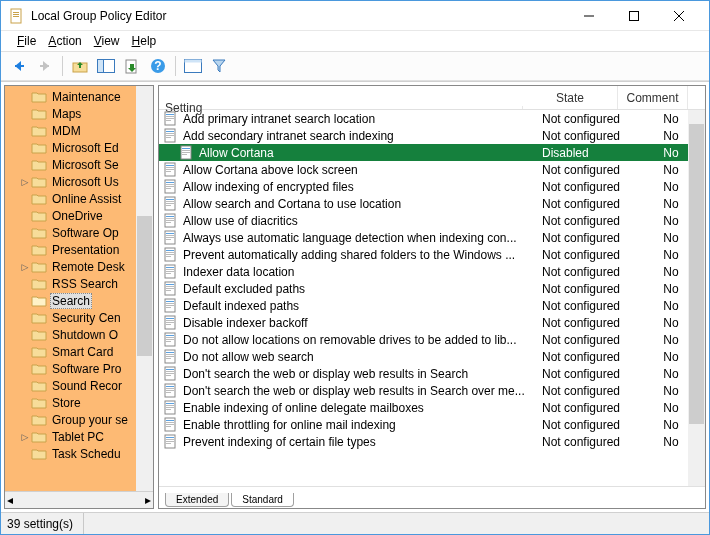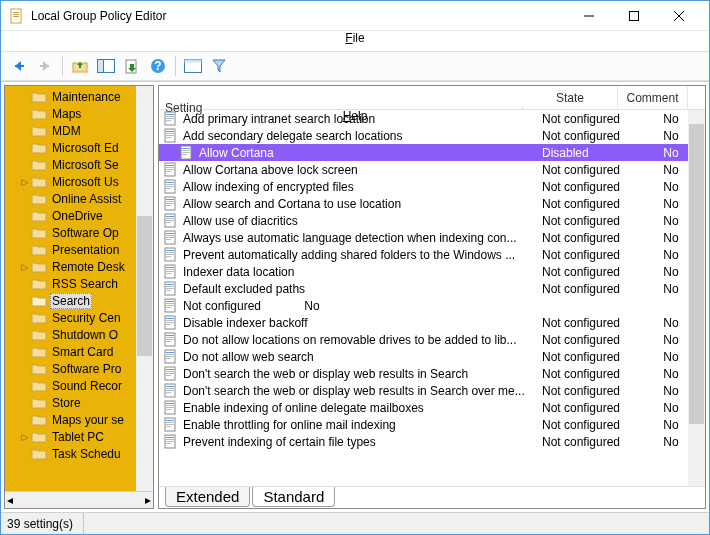--- a/index.html
+++ b/index.html
@@ -2,54 +2,54 @@
 <html><head>
 <meta charset="utf-8">
 <style>
 * { box-sizing: border-box; margin: 0; padding: 0; font-family: "Segoe UI", Tahoma, sans-serif; font-size: 12px; }
 body { background: #fff; width: 710px; height: 535px; border: 1px solid #4a98dd; display: flex; flex-direction: column; overflow: hidden; }
 .titlebar { height: 30px; display: flex; align-items: center; padding: 0 8px; background: #fff; border-bottom: 1px solid #e8e8e8; }
 .titlebar .icon { width: 16px; height: 16px; margin-right: 6px; }
 .titlebar .title { flex: 1; }
 .winbtns { display: flex; }
 .winbtn { width: 45px; height: 30px; display: flex; align-items: center; justify-content: center; }
-.menubar { height: 20px; display: flex; align-items: center; padding: 0 16px; gap: 12px; flex-direction: column; }
+.menubar { height: 20px; display: flex; align-items: center; padding: 0 16px; gap: 12px; }
 .menubar span { cursor: default; }
 .menubar span u { text-decoration: underline; }
 .toolbar { height: 30px; display: flex; align-items: center; padding: 0 6px; gap: 2px; border-top: 1px solid #e0e0e0; border-bottom: 1px solid #e0e0e0; background: #fcfcfc; }
 .tbtn { width: 24px; height: 24px; display: flex; align-items: center; justify-content: center; border: 1px solid transparent; }
 .tsep { width: 1px; height: 20px; background: #d0d0d0; margin: 0 3px; }
 .main { flex: 1; display: flex; border-top: 1px solid #d0d0d0; overflow: hidden; }
-.treepane { width: 150px; border: 1px solid #888; margin: 3px 2px 3px 3px; display:flex; flex-direction:column; background:#eab308; position:relative; }
+.treepane { width: 150px; border: 1px solid #888; margin: 3px 2px 3px 3px; display:flex; flex-direction:column; background:#fdba74; position:relative; }
 .tree { flex:1; overflow:hidden; padding-top:2px; }
 .tree-row { height: 17px; display: flex; align-items: center; white-space: nowrap; padding-left: 14px; }
 .tree-row.selected .tlabel { background:#e0e0e0; border:1px dotted #888; padding:0 1px; }
 .tlabel { padding: 0 2px; }
 .expander { width:12px; display:inline-flex; justify-content:center; color:#606060; font-size:9px; }
 .folder-icon { width:16px; height:14px; margin-right:3px; display:inline-block; }
 .hscroll { height:17px; background:#f0f0f0; border-top:1px solid #d0d0d0; display:flex; align-items:center; justify-content:space-between; padding:0 2px;}
 .tree-vscroll { position:absolute; right:0; top:0; bottom:17px; width:17px; background:#f0f0f0; display:flex; flex-direction:column; align-items:center; }
 .tree-vscroll .thumb { position:absolute; top:130px; width:15px; height:140px; background:#cdcdcd; }
 .listpane { flex:1; margin:3px 3px 3px 2px; display:flex; flex-direction:column; border:1px solid #888; overflow:hidden; position:relative;}
 .listhdr { height:24px; display:flex; background:#fff; border-bottom:1px solid #e0e0e0; }
 .listhdr .col { display:flex; align-items:center; padding:0 6px; border-right:1px solid #e8e8e8; color:#333; }
 .col-setting { flex:1;margin-top:20px; }
 .col-state { width:95px; justify-content:center; }
 .col-comment { width:70px; justify-content:center; }
 .listbody { flex:1; overflow:hidden; position:relative; }
 .list-row { height:17px; display:flex; align-items:center; padding-left:4px; }
-.list-row.selected { background:#8b5cf6; color:#fff;padding-left:20px; }
+.list-row.selected { background:#15803d; color:#fff;padding-left:20px; }
 .list-row .ricon { width:16px; height:16px; margin-right:4px; flex-shrink:0; }
 .list-row .rsetting { flex:1; white-space:nowrap; overflow:hidden; text-overflow:ellipsis; padding-right:6px; }
 .list-row .rstate { width:95px; white-space:nowrap; }
 .list-row .rcomment { width:68px; text-align:center; }
 .list-vscroll { position:absolute; right:0; top:0; bottom:0; width:17px; background:#f0f0f0; }
 .list-vscroll .thumb { position:absolute; top:14px; width:15px; left:1px; height:300px; background:#cdcdcd; }
 .tabs { height:22px; display:flex; align-items:flex-end; padding-left:6px; background:#fff; border-top:1px solid #e0e0e0; }
-.tab { border:1px solid #a0a0a0; border-top:none; border-radius:0 0 4px 4px; padding:1px 10px; margin-right:2px; background:#fff; font-size:15px; position:relative; top:-1px;}
+.tab { border:1px solid #a0a0a0; border-top:none; border-radius:0 0 4px 4px; padding:1px 10px; margin-right:2px; background:#fff; font-size:10px; position:relative; top:-1px;}
 .tab.inactive { background:#f4f4f4; }
 .status { height:22px; border-top:1px solid #d0d0d0; display:flex; align-items:center; padding:0 6px; background:#f0f0f0;}
 .status .cell { border-right:1px solid #c8c8c8; padding-right:10px; margin-right:10px; height:100%; display:flex; align-items:center;}
 svg { display:block; }
 </style>
 </head>
 <body>
 
 <div class="titlebar">
   <span class="icon">
@@ -315,21 +315,21 @@
           </span>
           <span class="tlabel">Store</span>
         </div>
         <div class="tree-row">
           <span class="expander"></span>
           <span class="folder-icon">
             <svg width="16" height="14">
               <path d="M1 3 L6 3 L7 4 L15 4 L15 12 L1 12 Z" fill="#f7dd9a" stroke="#c9a24a"></path>
             </svg>
           </span>
-          <span class="tlabel">Maps your se</span>
+          <span class="tlabel">Group your se</span>
         </div>
         <div class="tree-row">
           <span class="expander">▷</span>
           <span class="folder-icon">
             <svg width="16" height="14">
               <path d="M1 3 L6 3 L7 4 L15 4 L15 12 L1 12 Z" fill="#f7dd9a" stroke="#c9a24a"></path>
             </svg>
           </span>
           <span class="tlabel">Tablet PC</span>
         </div>
@@ -378,21 +378,21 @@
           <div class="list-row">
             <span class="ricon">
               <svg width="16" height="16">
                 <rect x="2" y="1" width="10" height="13" fill="#fff" stroke="#888"></rect>
                 <rect x="3" y="3" width="8" height="1" fill="#5aa0e0"></rect>
                 <rect x="3" y="5" width="8" height="1" fill="#bbb"></rect>
                 <rect x="3" y="7" width="8" height="1" fill="#bbb"></rect>
                 <rect x="3" y="9" width="5" height="1" fill="#bbb"></rect>
               </svg>
             </span>
-            <span class="rsetting">Add secondary delegate search locations</span>
+            <span class="rsetting">Add secondary intranet search indexing</span>
             <span class="rstate">Not configured</span>
             <span class="rcomment">No</span>
           </div>
           <div class="list-row selected">
             <span class="ricon">
               <svg width="16" height="16">
                 <rect x="2" y="1" width="10" height="13" fill="#fff" stroke="#888"></rect>
                 <rect x="3" y="3" width="8" height="1" fill="#5aa0e0"></rect>
                 <rect x="3" y="5" width="8" height="1" fill="#bbb"></rect>
                 <rect x="3" y="7" width="8" height="1" fill="#bbb"></rect>
@@ -518,20 +518,21 @@
           <div class="list-row">
             <span class="ricon">
               <svg width="16" height="16">
                 <rect x="2" y="1" width="10" height="13" fill="#fff" stroke="#888"></rect>
                 <rect x="3" y="3" width="8" height="1" fill="#5aa0e0"></rect>
                 <rect x="3" y="5" width="8" height="1" fill="#bbb"></rect>
                 <rect x="3" y="7" width="8" height="1" fill="#bbb"></rect>
                 <rect x="3" y="9" width="5" height="1" fill="#bbb"></rect>
               </svg>
             </span>
+            <span class="rsetting">Default indexed paths</span>
             <span class="rstate">Not configured</span>
             <span class="rcomment">No</span>
           </div>
           <div class="list-row">
             <span class="ricon">
               <svg width="16" height="16">
                 <rect x="2" y="1" width="10" height="13" fill="#fff" stroke="#888"></rect>
                 <rect x="3" y="3" width="8" height="1" fill="#5aa0e0"></rect>
                 <rect x="3" y="5" width="8" height="1" fill="#bbb"></rect>
                 <rect x="3" y="7" width="8" height="1" fill="#bbb"></rect>

